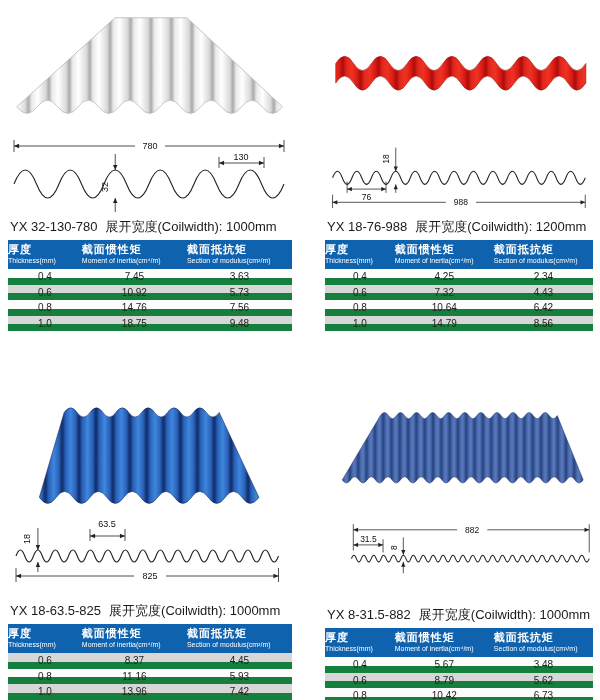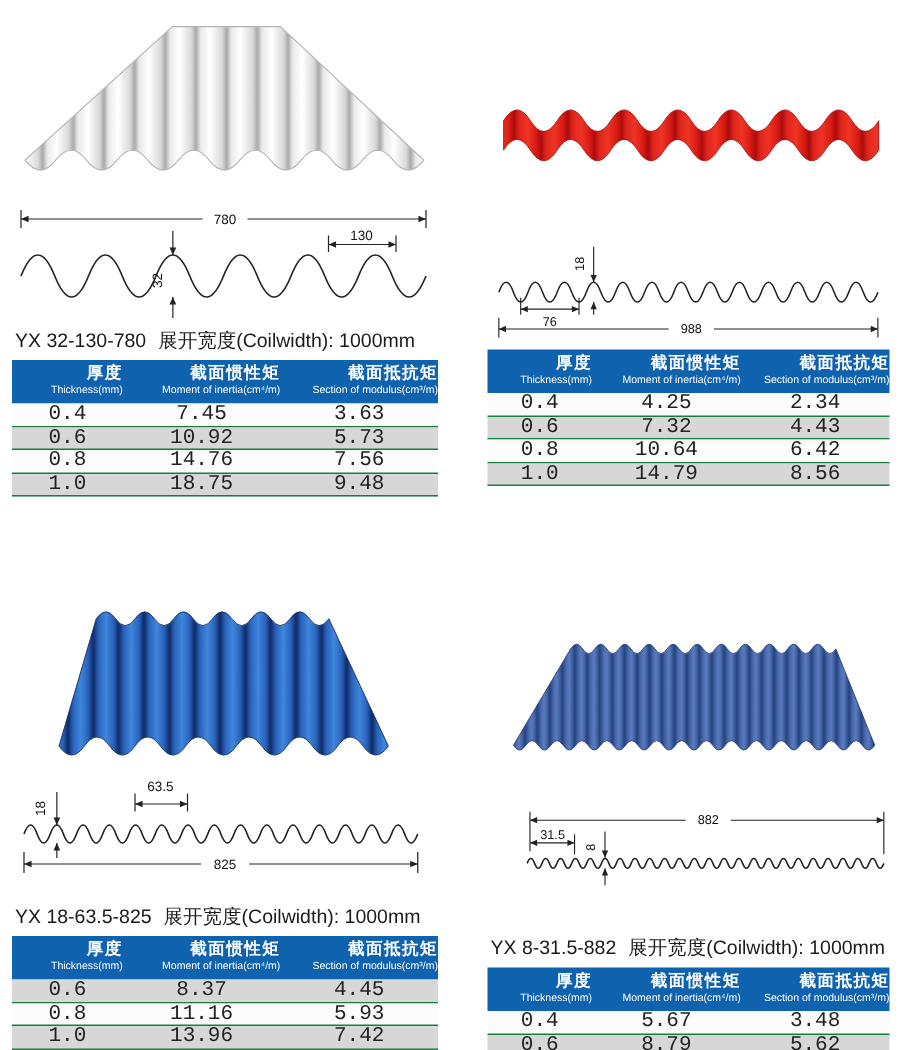--- a/index.html
+++ b/index.html
@@ -11,36 +11,36 @@
     --sheet-blue:#3f86dd;
     --sheet-blue2:#5b7cc0;
   }
   *{margin:0;padding:0;box-sizing:border-box;}
   html,body{width:600px;height:700px;overflow:hidden;background:#ffffff;
     font-family:"Liberation Sans","DejaVu Sans",sans-serif;}
   .page{width:504px;height:700px;display:grid;grid-template-columns:300px 300px;
     grid-template-rows:390px 310px;}
   .quad{overflow:hidden;}
   .quad.left{padding-left:8px;padding-right:8px;}
-  .quad.right{padding-left:25px;padding-right:7px;margin-top:17px;}
+  .quad.right{padding-left:25px;padding-right:7px;}
   .render{display:block;margin-top:4px;}
   .profile{display:block;margin-top:2px;}
   .profile text{font-size:9px;fill:#111;font-family:"Liberation Sans",sans-serif;}
   .profile .wave{fill:none;stroke:var(--line);stroke-width:1.1;}
   .profile .dl{stroke:var(--line);stroke-width:0.8;fill:none;}
   .spec-label{font-size:13px;color:#1a1a1a;margin:2px 0 4px 2px;white-space:nowrap;}
   .spec-label .coil{margin-left:8px;}
   .spec-table{width:100%;}
   .thead{background:var(--header-blue);color:#fff;display:grid;
-    grid-template-columns:26% 37% 37%;padding:3px 0 4px 0;text-align:right;}
+    grid-template-columns:26% 37% 37%;padding:3px 0 4px 0;text-align:left;}
   .th .zh{display:block;font-size:11px;font-weight:bold;line-height:13px;letter-spacing:1px;}
   .th .en{display:block;font-size:7px;line-height:9px;}
   .trow{display:grid;grid-template-columns:26% 37% 37%;height:15.5px;line-height:15.5px;
-    text-align:center;font-size:14px;color:#222;background:var(--row-white);
-    border-bottom:1px solid #15803d;font-family:Liberation Mono, monospace;}
+    text-align:center;font-size:10px;color:#222;background:var(--row-white);
+    border-bottom:7px solid #15803d;}
   .trow.alt{background:var(--row-gray);}
 </style>
 </head>
 <body>
 
 <svg width="0" height="0" style="position:absolute" aria-hidden="true">
   <defs>
     <marker id="arr" viewBox="0 0 10 10" refX="9" refY="5" markerWidth="9" markerHeight="7" orient="auto-start-reverse">
       <path d="M0,1 L9,5 L0,9 z" fill="#222"></path>
     </marker>
@@ -159,20 +159,23 @@
       <path class="dl" d="M75,62 V53" marker-end="url(#arr)"></path>
       <text x="68" y="26" text-anchor="middle" transform="rotate(-90 68 26)">18</text>
       <path class="dl" d="M23.45,50 V62 M64.65,50 V62"></path>
       <path class="dl" d="M23.45,58 H64.65" marker-start="url(#arr)" marker-end="url(#arr)"></path>
       <text x="44" y="70" text-anchor="middle">76</text>
       <path class="dl" d="M8,64 V78 M275.8,64 V78"></path>
       <path class="dl" d="M8,72 H128" marker-start="url(#arr)"></path>
       <path class="dl" d="M160,72 H275.8" marker-end="url(#arr)"></path>
       <text x="144" y="75" text-anchor="middle">988</text>
     </svg>
+    <div class="spec-label">
+      <span>YX 18-76-988</span><span class="coil">展开宽度(Coilwidth): 1200mm</span>
+    </div>
     <div class="spec-table">
       <div class="thead">
         <div class="th">
             <span class="zh">厚度</span>
             <span class="en">Thickness(mm)</span>
           </div>
         <div class="th">
             <span class="zh">截面惯性矩</span>
             <span class="en">Moment of inertia(cm⁴/m)</span>
           </div>

